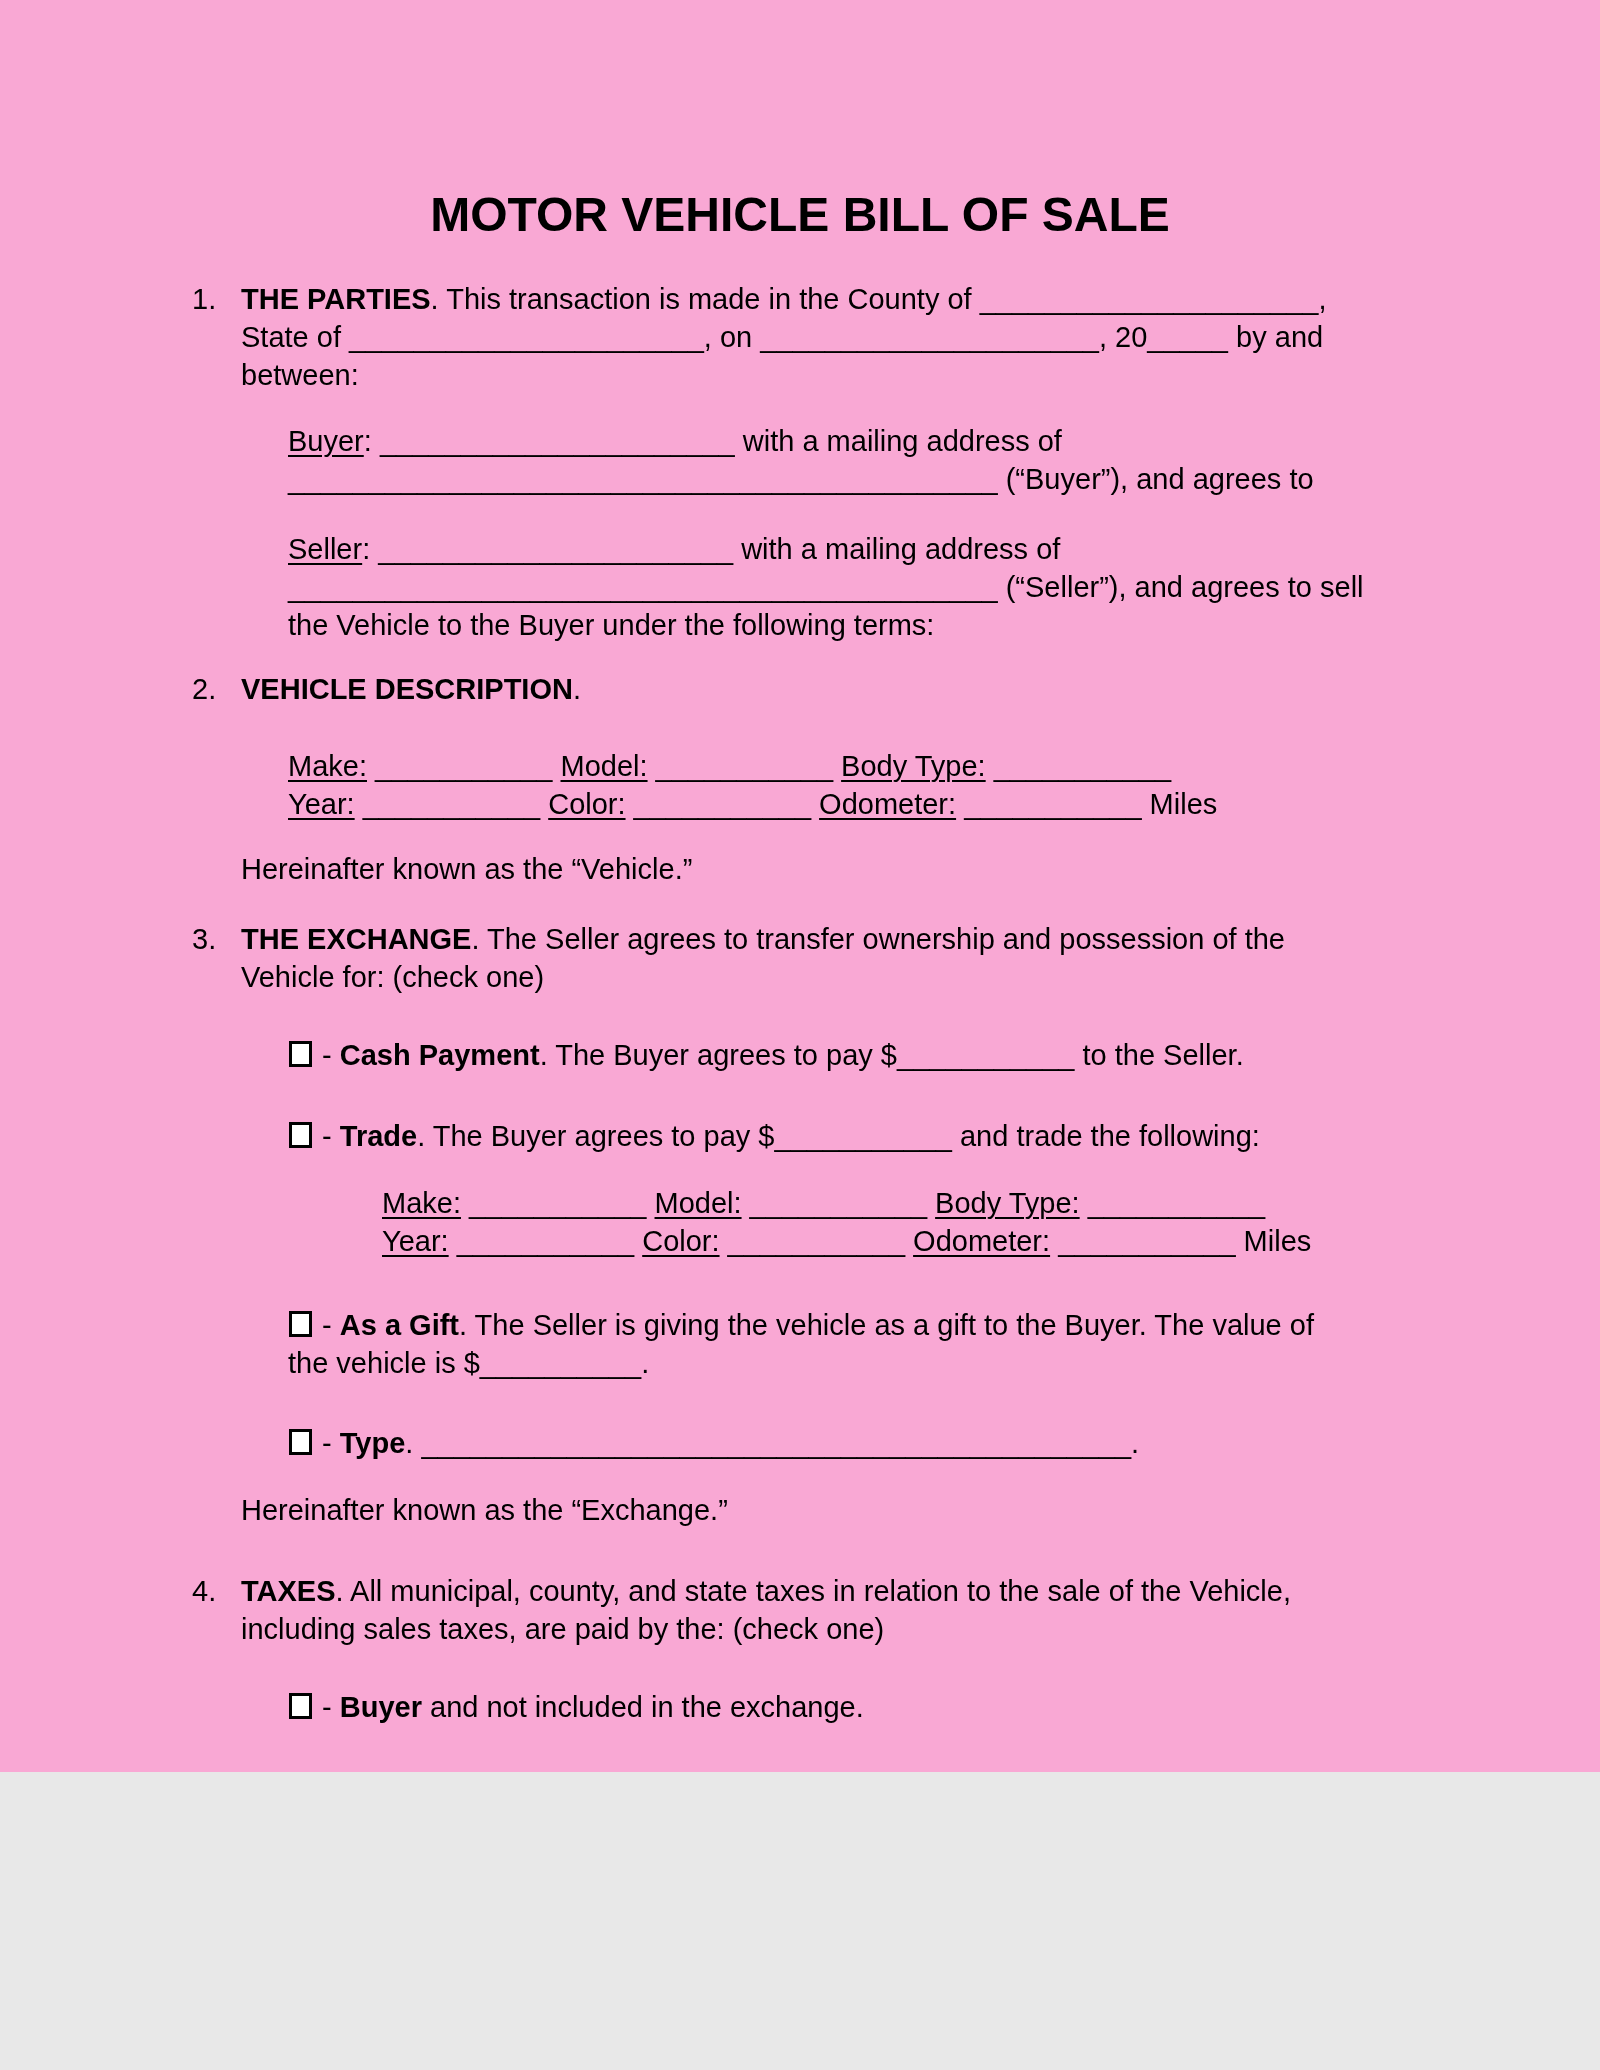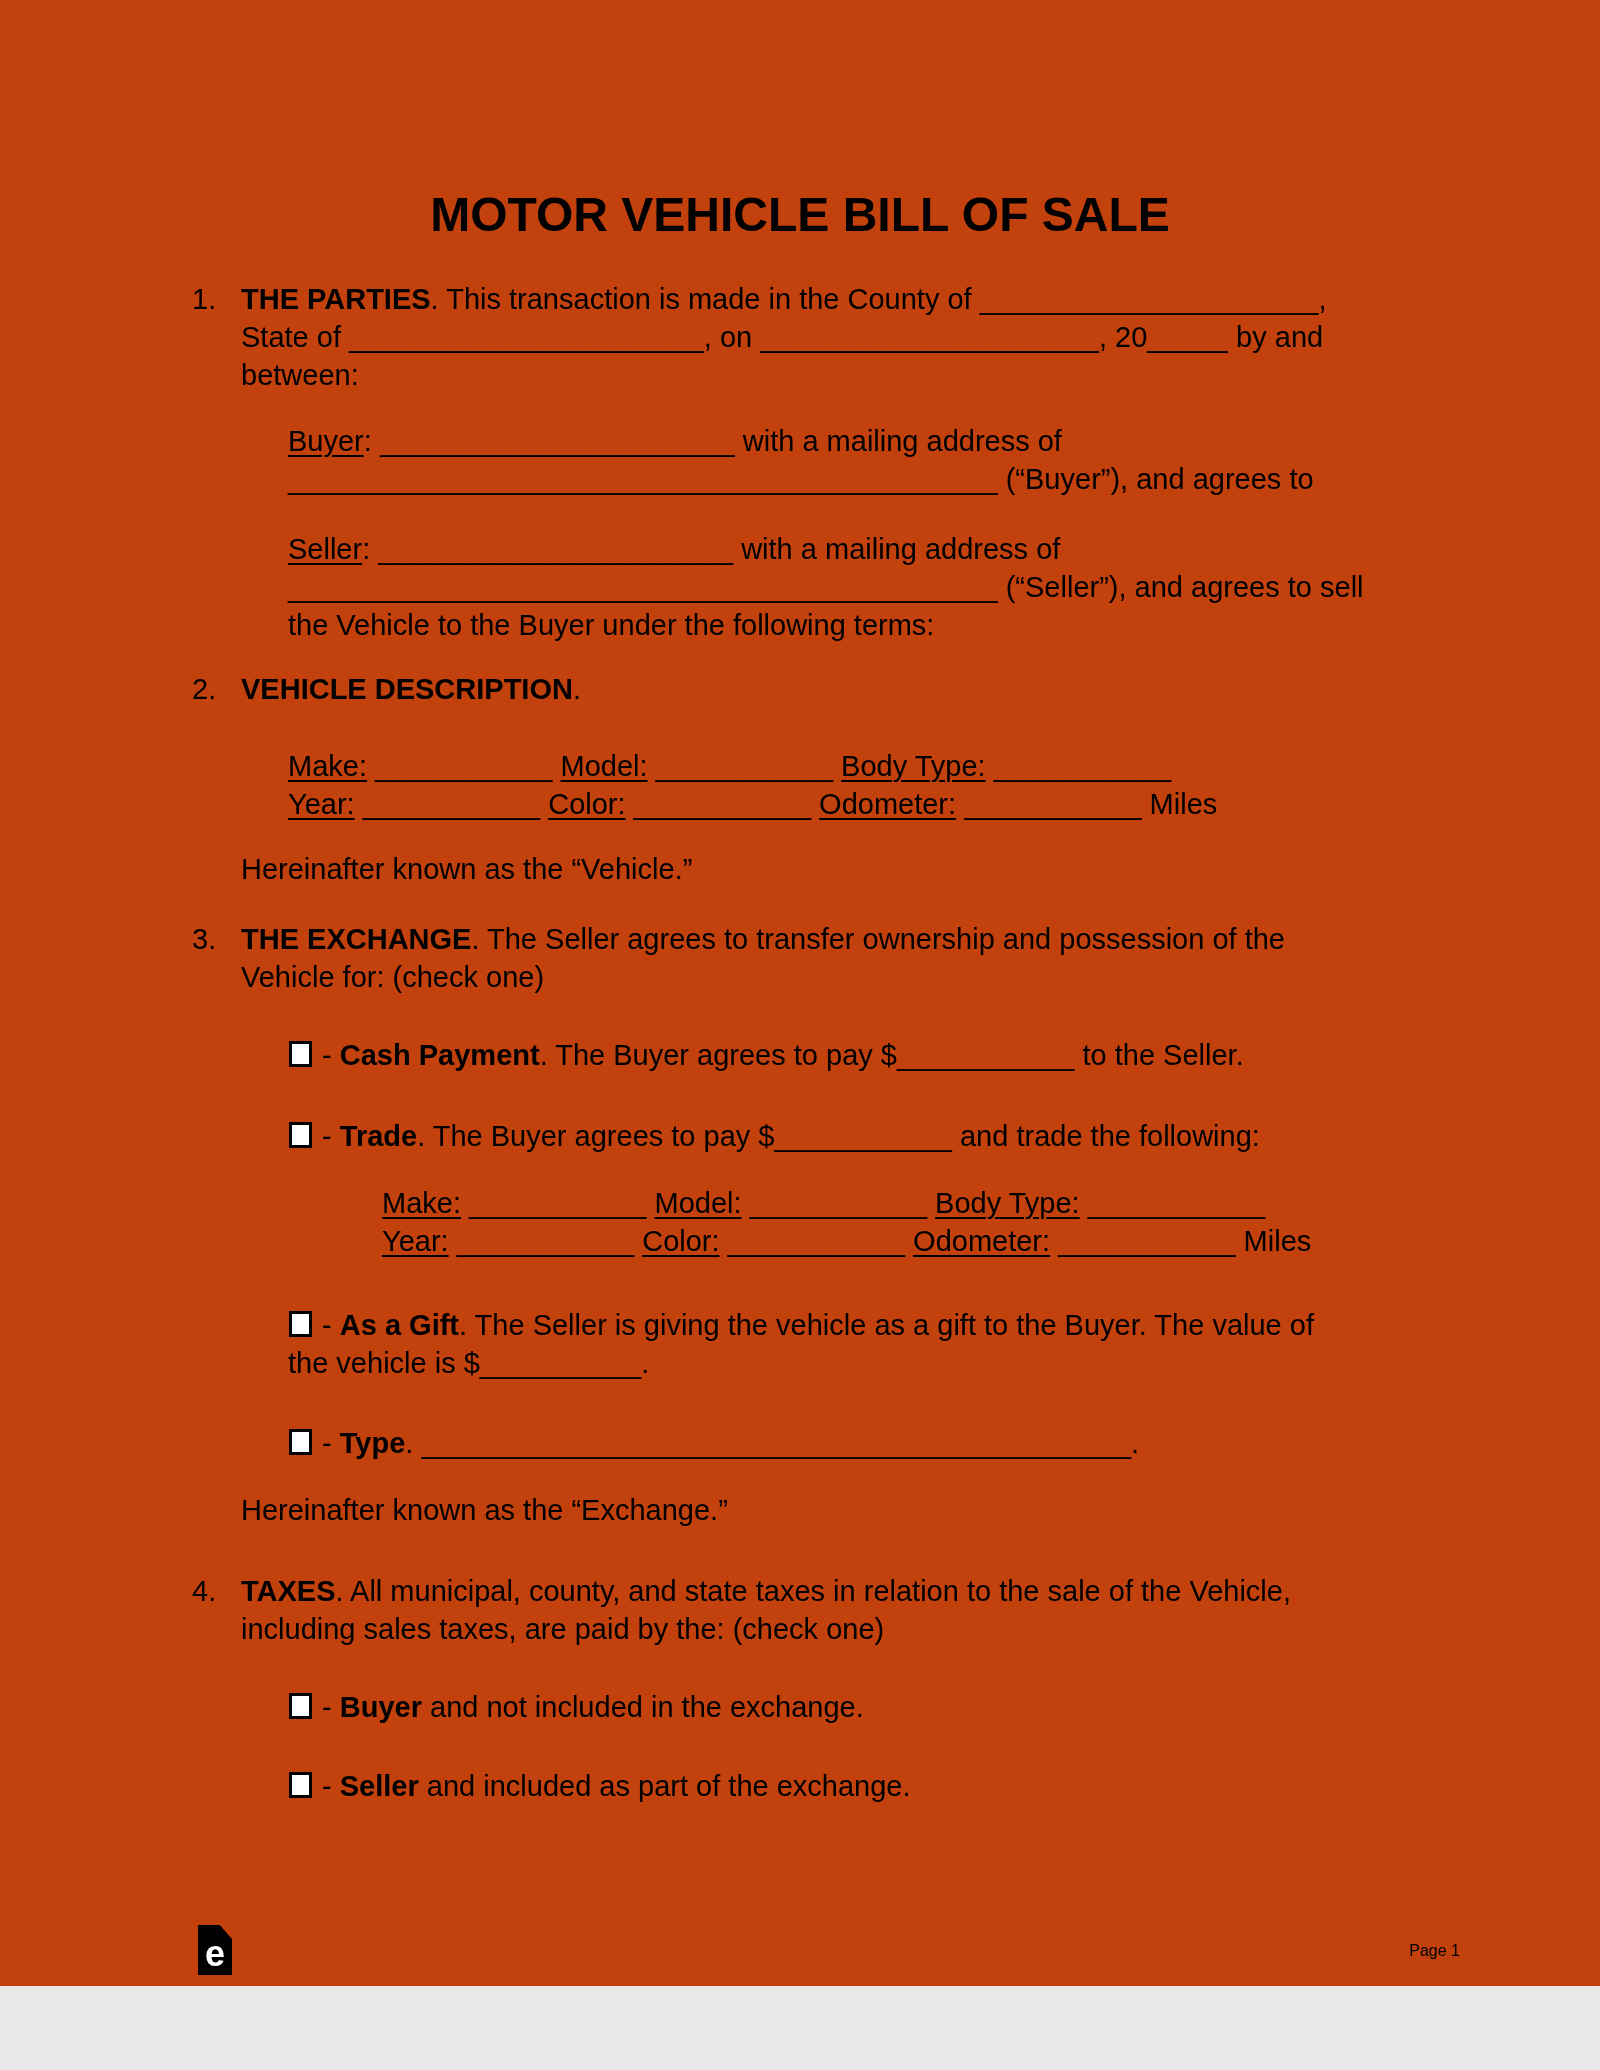--- a/index.html
+++ b/index.html
@@ -1,18 +1,18 @@
 <!DOCTYPE html>
 <html><head>
 <meta charset="utf-8">
 <style>
   html,body { margin:0; padding:0; background:#e8e8e8; }
   .page {
-    position:relative; width:1600px; height:1986px; margin:0 auto;
-    background:#c2410c; overflow:hidden; color:#000;
+    position:relative; width:1600px; height:1772px; margin:0 auto;
+    background:#f9a8d4; overflow:hidden; color:#000;
     font-family:"Liberation Sans","DejaVu Sans",sans-serif;
     font-size:29px; line-height:38px;
   }
   .title {
     margin:190px 0 0 0; text-align:center; font-weight:bold;
     font-size:48px; line-height:50px; letter-spacing:0px;
   }
   .block { position:relative; }
   .ml0  { margin-left:241px; }
   .ind1 { margin-left:288px; }

